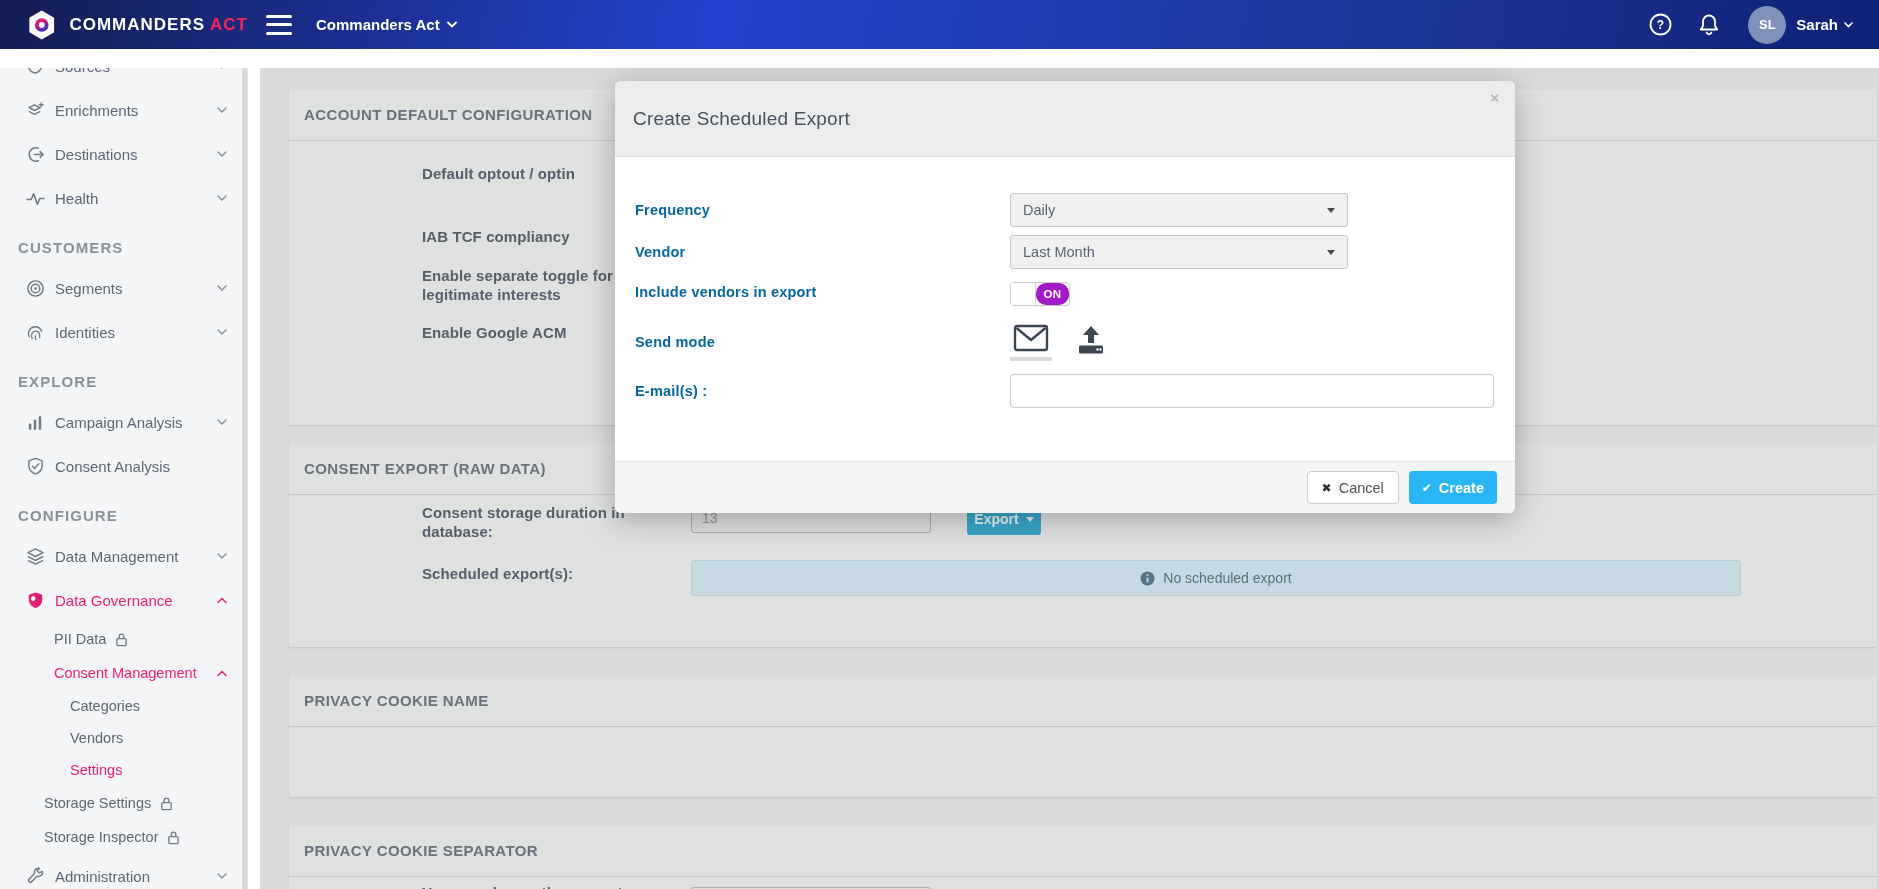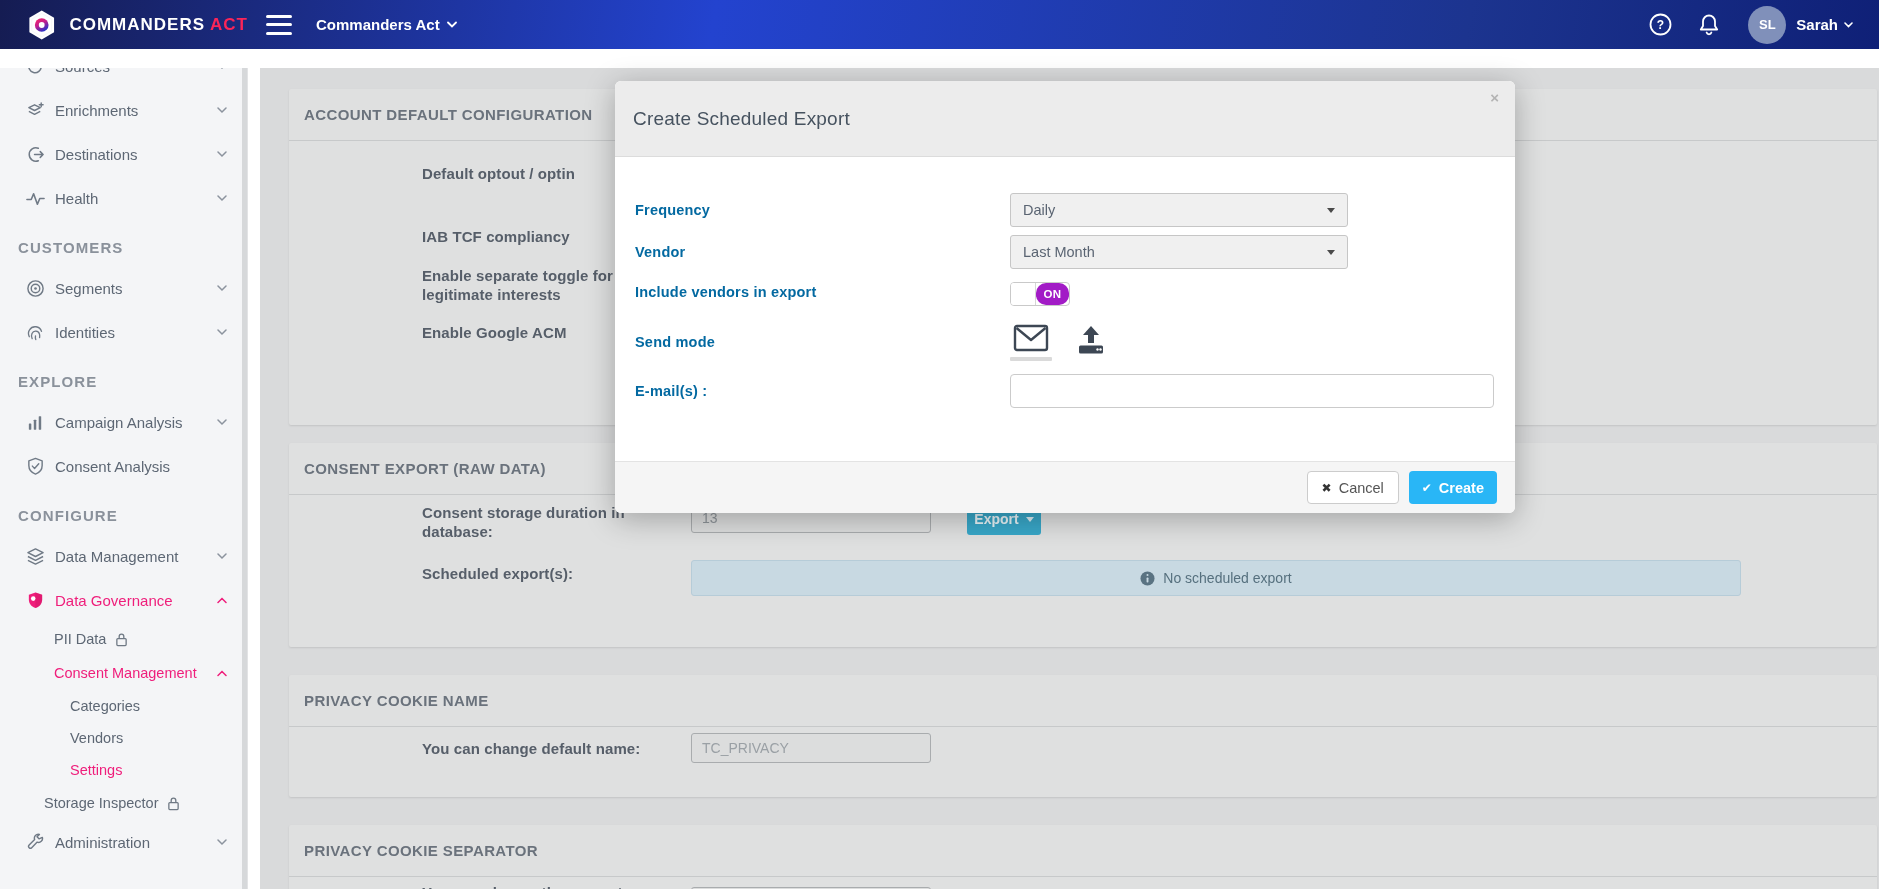--- a/index.html
+++ b/index.html
@@ -301,20 +301,29 @@
       <div class="s-sub2">
         <span>Categories</span>
       </div>
       <div class="s-sub2">
         <span>Vendors</span>
       </div>
       <div class="s-sub2">
         <span class="pink">Settings</span>
       </div>
       <div class="s-sub1" style="padding-left:44px;">
+        <span>Storage Settings</span>
+        <span class="lock">
+          <svg width="13" height="15" viewBox="0 0 14 16" fill="none" stroke="#6f7984" stroke-width="1.4">
+              <rect x="2" y="7" width="10" height="7.5" rx="1"></rect>
+              <path d="M4.5 7V4.8a2.5 2.5 0 0 1 5 0V7"></path>
+            </svg>
+        </span>
+      </div>
+      <div class="s-sub1" style="padding-left:44px;">
         <span>Storage Inspector</span>
         <span class="lock">
           <svg width="13" height="15" viewBox="0 0 14 16" fill="none" stroke="#6f7984" stroke-width="1.4">
               <rect x="2" y="7" width="10" height="7.5" rx="1"></rect>
               <path d="M4.5 7V4.8a2.5 2.5 0 0 1 5 0V7"></path>
             </svg>
         </span>
       </div>
       <div class="s-item">
         <span class="s-icon">
@@ -375,28 +384,20 @@
                 </svg>
               <span>No scheduled export</span>
             </div>
           </div>
         </div>
       </div>
     </section>
 
     <section class="panel" style="height:122px; margin-bottom:28px;">
       <div class="p-head">PRIVACY COOKIE NAME</div>
-      <div class="p-body" style="padding-top:6px;">
-        <div class="crow" style="align-items:center;">
-          <div class="c-label">You can change default name:</div>
-          <div class="c-ctrl">
-            <input class="input-dim" placeholder="TC_PRIVACY" style="">
-          </div>
-        </div>
-      </div>
     </section>
 
     <section class="panel" style="height:120px;">
       <div class="p-head">PRIVACY COOKIE SEPARATOR</div>
       <div class="p-body" style="padding-top:6px;">
         <div class="crow" style="align-items:center;">
           <div class="c-label">You can change the separator used</div>
           <div class="c-ctrl">
             <input class="input-dim" style="">
           </div>

